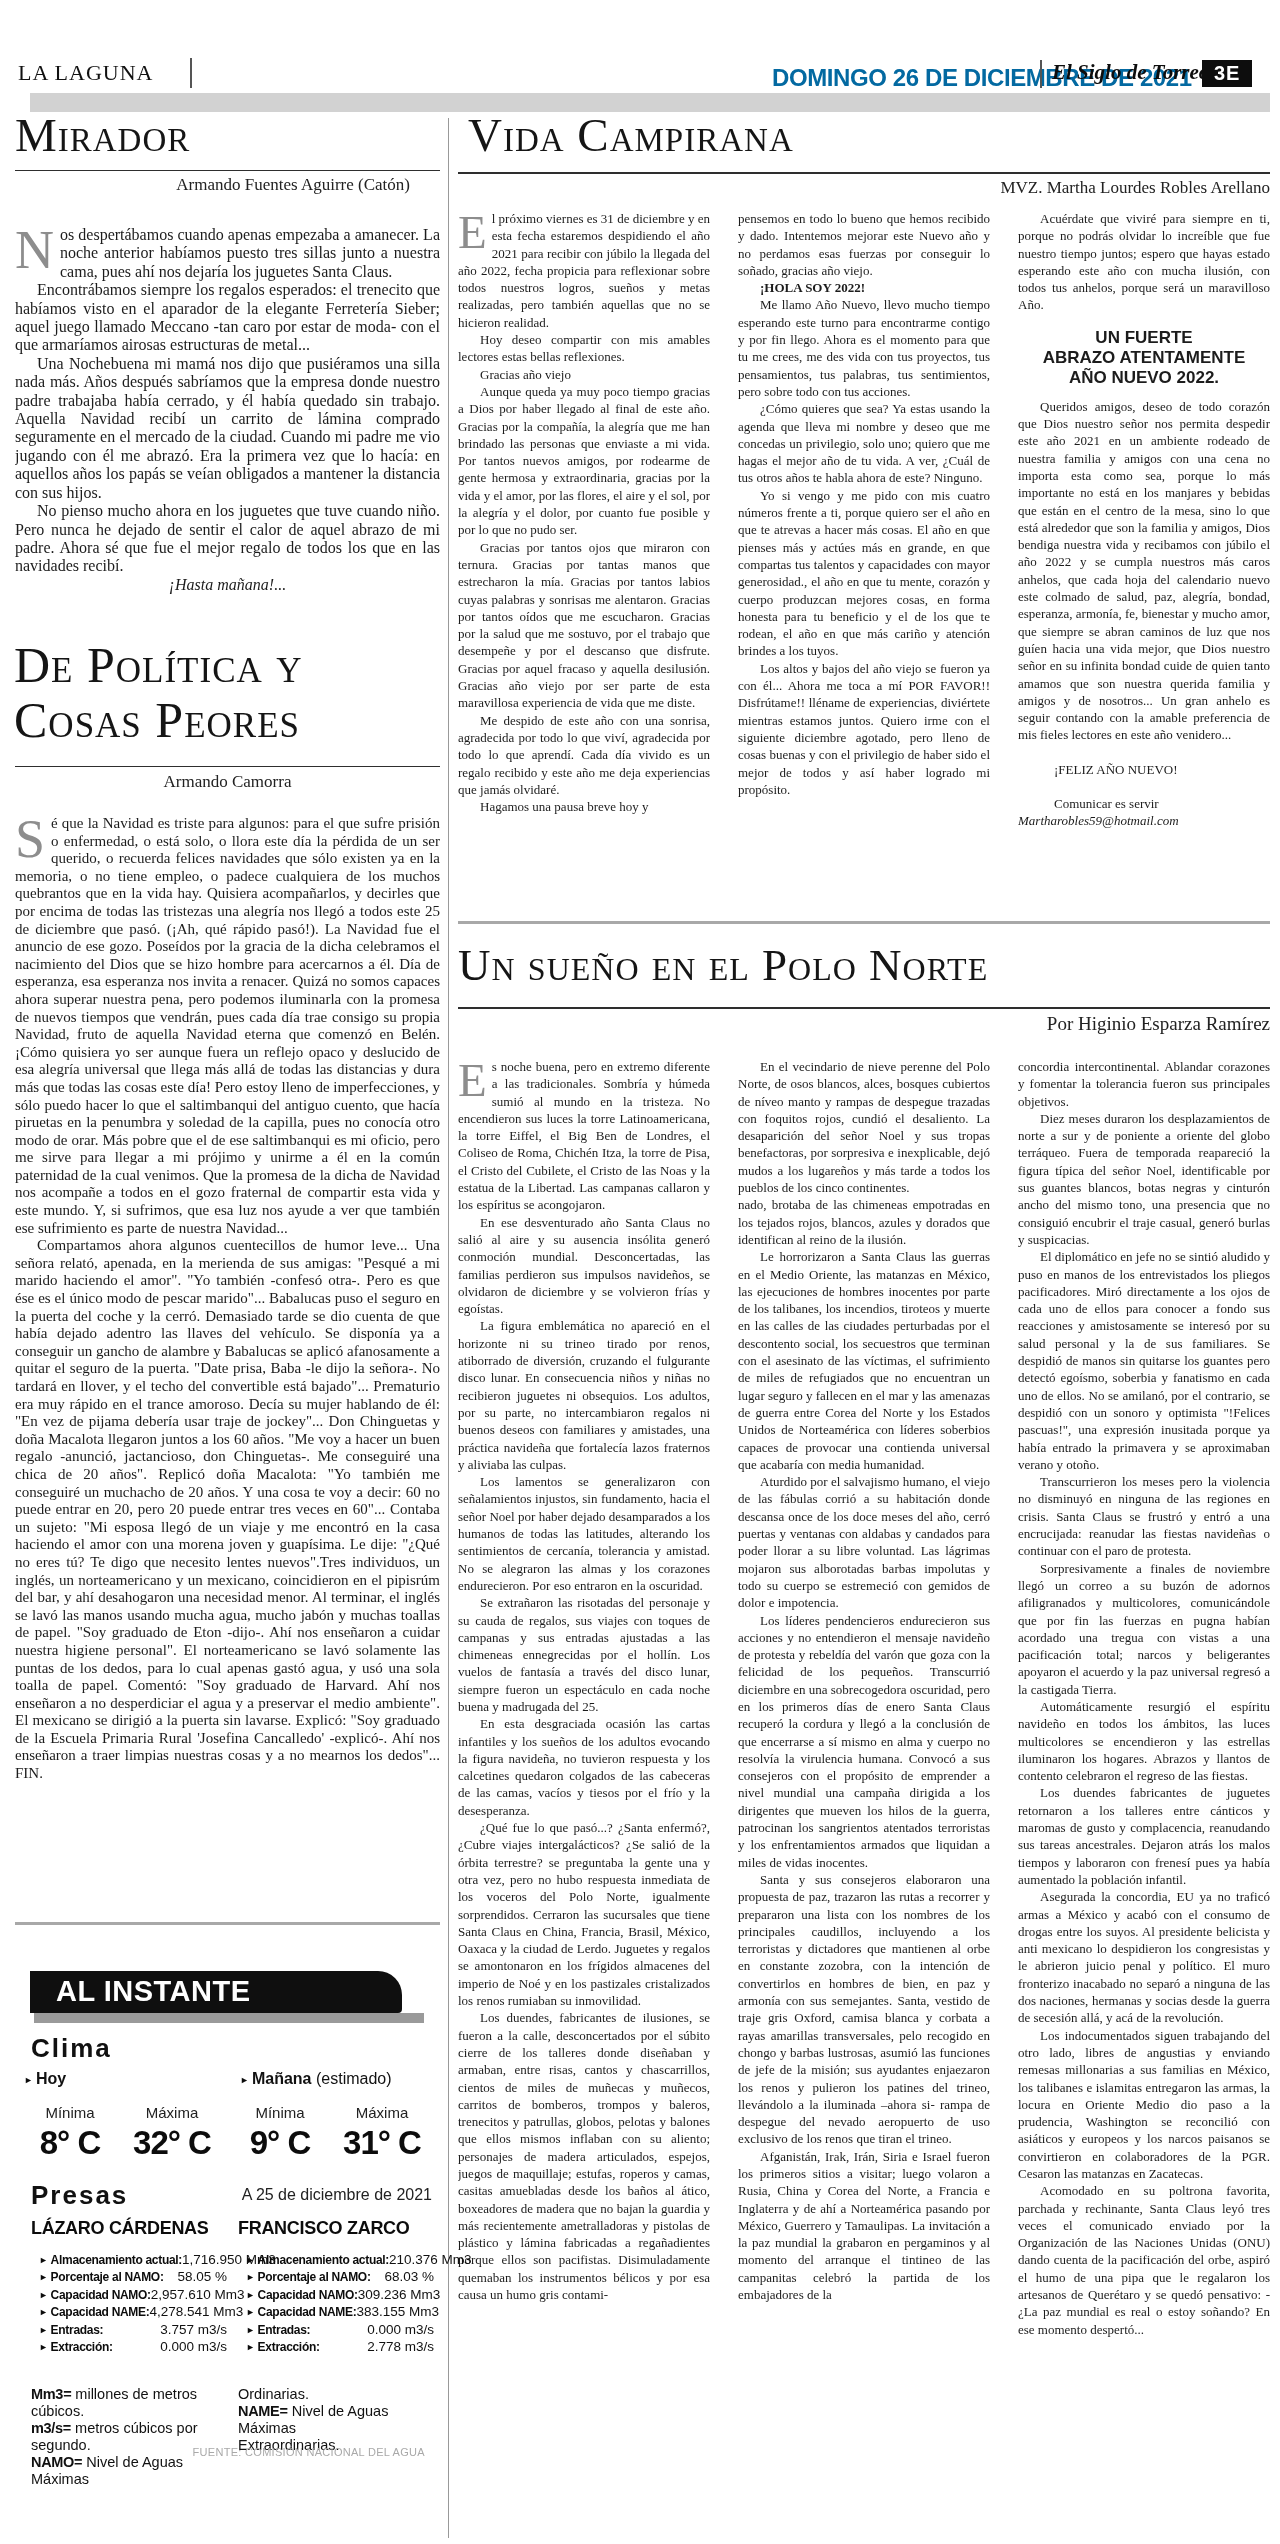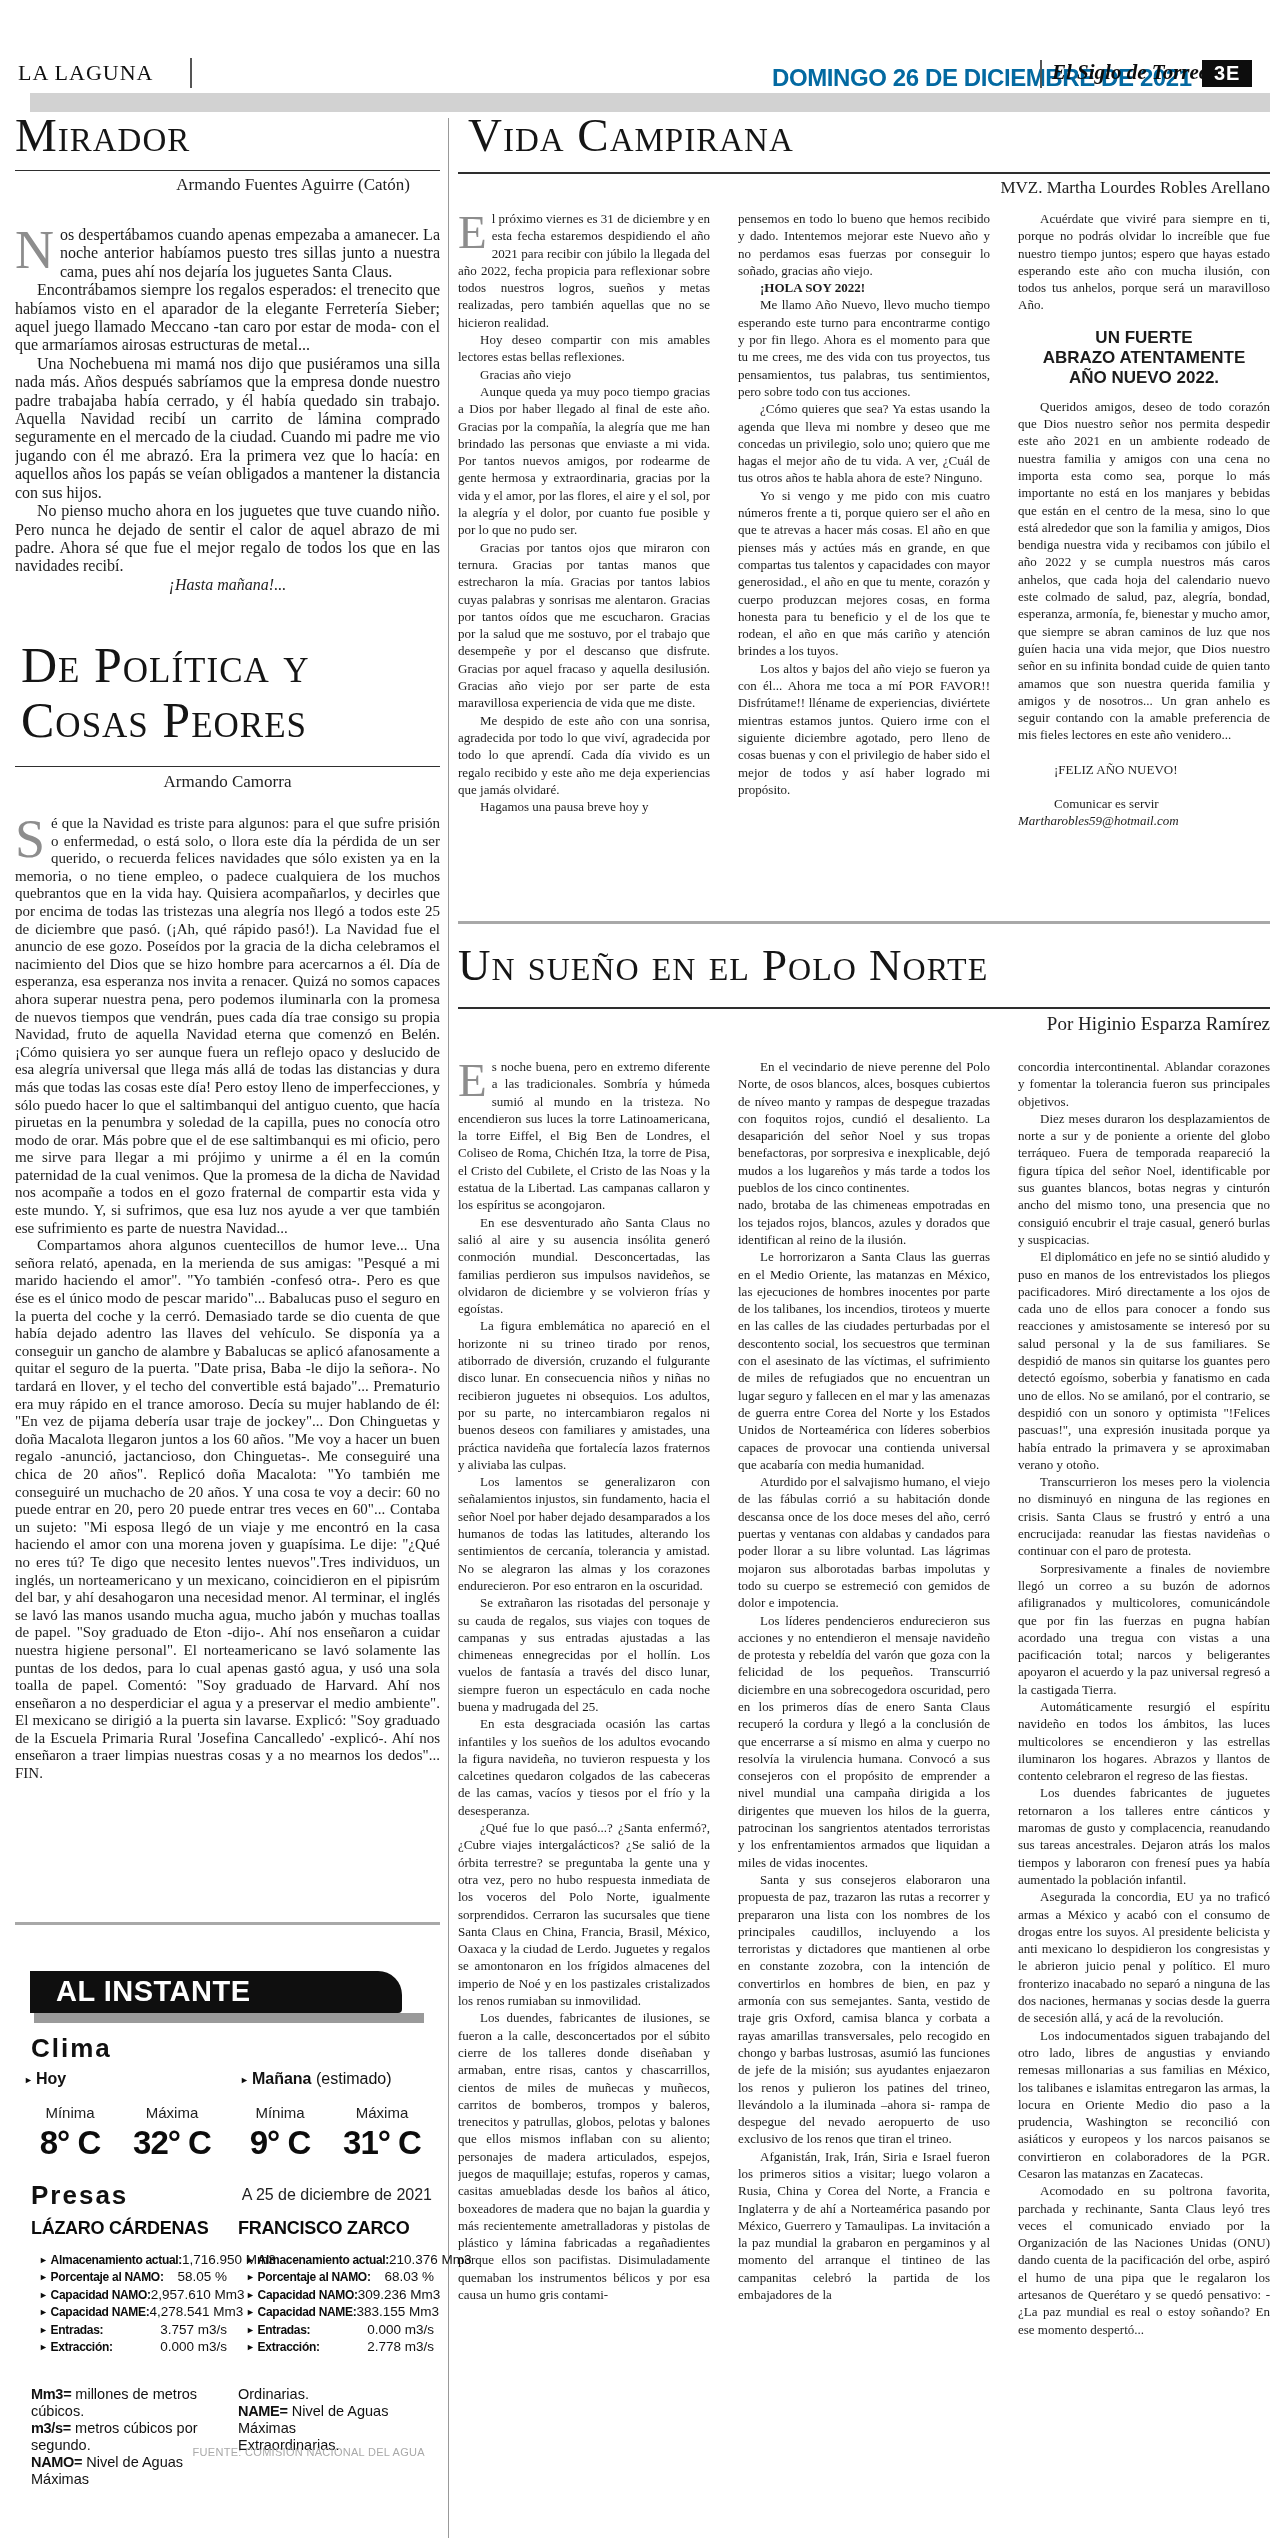--- a/index.html
+++ b/index.html
@@ -76,21 +76,21 @@
   <div class="abs byline" style="left:15px;top:175px;width:395px;text-align:right;">Armando Fuentes Aguirre (Catón)</div>
 
   <div class="abs mbody" style="left:15px;top:226px;width:425px;height:402px;overflow:hidden;">
     <p class="bp"><span class="dc">N</span><span>os despertábamos cuando apenas empezaba a amanecer. La noche anterior habíamos puesto tres sillas junto a nuestra cama, pues ahí nos dejaría los juguetes Santa Claus.</span></p>
     <p class="bp ind">Encontrábamos siempre los regalos esperados: el trenecito que habíamos visto en el aparador de la elegante Ferretería Sieber; aquel juego llamado Meccano -tan caro por estar de moda- con el que armaríamos airosas estructuras de metal...</p>
     <p class="bp ind">Una Nochebuena mi mamá nos dijo que pusiéramos una silla nada más. Años después sabríamos que la empresa donde nuestro padre trabajaba había cerrado, y él había quedado sin trabajo. Aquella Navidad recibí un carrito de lámina comprado seguramente en el mercado de la ciudad. Cuando mi padre me vio jugando con él me abrazó. Era la primera vez que lo hacía: en aquellos años los papás se veían obligados a mantener la distancia con sus hijos.</p>
     <p class="bp ind">No pienso mucho ahora en los juguetes que tuve cuando niño. Pero nunca he dejado de sentir el calor de aquel abrazo de mi padre. Ahora sé que fue el mejor regalo de todos los que en las navidades recibí.</p>
     <p class="bp center it">¡Hasta mañana!...</p>
   </div>
 
-  <div class="abs art-title t50" style="left:21px;top:638px;">De Política y
+  <div class="abs art-title t50" style="left:14px;top:638px;">De Política y
 Cosas Peores</div>
   <div class="abs rule" style="left:15px;top:766px;width:425px;"></div>
   <div class="abs byline center" style="left:15px;top:772px;width:425px;">Armando Camorra</div>
 
   <div class="abs pbody" style="left:15px;top:815px;width:425px;height:1102px;overflow:hidden;">
     <p class="bp"><span class="dc">S</span><span>é que la Navidad es triste para algunos: para el que sufre prisión o enfermedad, o está solo, o llora este día la pérdida de un ser querido, o recuerda felices navidades que sólo existen ya en la memoria, o no tiene empleo, o padece cualquiera de los muchos quebrantos que en la vida hay. Quisiera acompañarlos, y decirles que por encima de todas las tristezas una alegría nos llegó a todos este 25 de diciembre que pasó. (¡Ah, qué rápido pasó!). La Navidad fue el anuncio de ese gozo. Poseídos por la gracia de la dicha celebramos el nacimiento del Dios que se hizo hombre para acercarnos a él. Día de esperanza, esa esperanza nos invita a renacer. Quizá no somos capaces ahora superar nuestra pena, pero podemos iluminarla con la promesa de nuevos tiempos que vendrán, pues cada día trae consigo su propia Navidad, fruto de aquella Navidad eterna que comenzó en Belén. ¡Cómo quisiera yo ser aunque fuera un reflejo opaco y deslucido de esa alegría universal que llega más allá de todas las distancias y dura más que todas las cosas este día! Pero estoy lleno de imperfecciones, y sólo puedo hacer lo que el saltimbanqui del antiguo cuento, que hacía piruetas en la penumbra y soledad de la capilla, pues no conocía otro modo de orar. Más pobre que el de ese saltimbanqui es mi oficio, pero me sirve para llegar a mi prójimo y unirme a él en la común paternidad de la cual venimos. Que la promesa de la dicha de Navidad nos acompañe a todos en el gozo fraternal de compartir esta vida y este mundo. Y, si sufrimos, que esa luz nos ayude a ver que también ese sufrimiento es parte de nuestra Navidad...</span></p>
     <p class="bp ind">Compartamos ahora algunos cuentecillos de humor leve... Una señora relató, apenada, en la merienda de sus amigas: "Pesqué a mi marido haciendo el amor". "Yo también -confesó otra-. Pero es que ése es el único modo de pescar marido"... Babalucas puso el seguro en la puerta del coche y la cerró. Demasiado tarde se dio cuenta de que había dejado adentro las llaves del vehículo. Se disponía ya a conseguir un gancho de alambre y Babalucas se aplicó afanosamente a quitar el seguro de la puerta. "Date prisa, Baba -le dijo la señora-. No tardará en llover, y el techo del convertible está bajado"... Prematurio era muy rápido en el trance amoroso. Decía su mujer hablando de él: "En vez de pijama debería usar traje de jockey"... Don Chinguetas y doña Macalota llegaron juntos a los 60 años. "Me voy a hacer un buen regalo -anunció, jactancioso, don Chinguetas-. Me conseguiré una chica de 20 años". Replicó doña Macalota: "Yo también me conseguiré un muchacho de 20 años. Y una cosa te voy a decir: 60 no puede entrar en 20, pero 20 puede entrar tres veces en 60"... Contaba un sujeto: "Mi esposa llegó de un viaje y me encontró en la casa haciendo el amor con una morena joven y guapísima. Le dije: "¿Qué no eres tú? Te digo que necesito lentes nuevos".Tres individuos, un inglés, un norteamericano y un mexicano, coincidieron en el pipisrúm del bar, y ahí desahogaron una necesidad menor. Al terminar, el inglés se lavó las manos usando mucha agua, mucho jabón y muchas toallas de papel. "Soy graduado de Eton -dijo-. Ahí nos enseñaron a cuidar nuestra higiene personal". El norteamericano se lavó solamente las puntas de los dedos, para lo cual apenas gastó agua, y usó una sola toalla de papel. Comentó: "Soy graduado de Harvard. Ahí nos enseñaron a no desperdiciar el agua y a preservar el medio ambiente". El mexicano se dirigió a la puerta sin lavarse. Explicó: "Soy graduado de la Escuela Primaria Rural 'Josefina Cancalledo' -explicó-. Ahí nos enseñaron a traer limpias nuestras cosas y a no mearnos los dedos"... FIN.</p>
   </div>
 
   <div class="abs art-title t46" style="left:468px;top:112px;">Vida Campirana</div>

